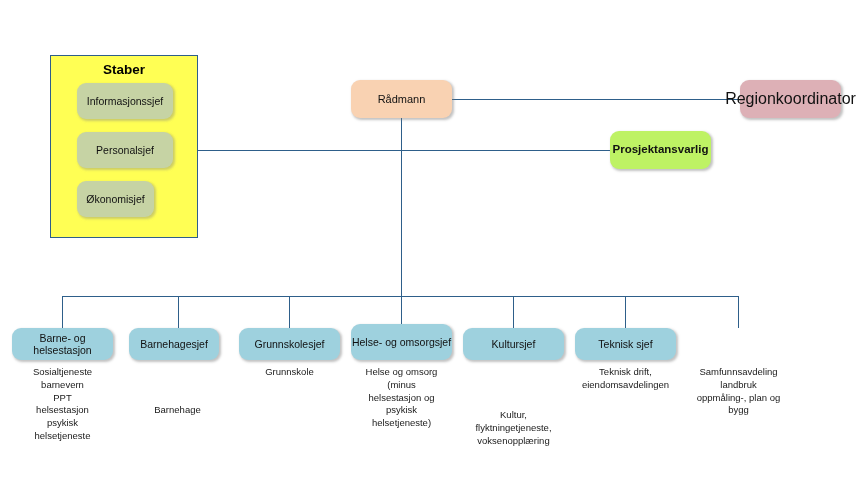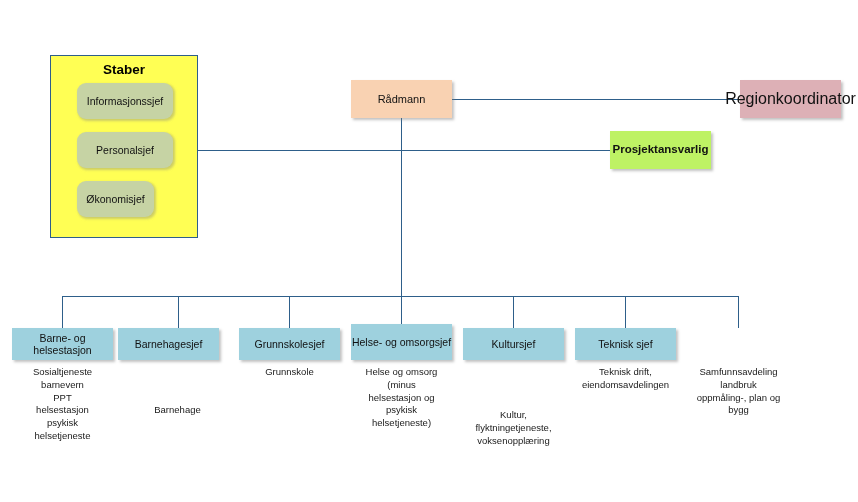--- a/index.html
+++ b/index.html
@@ -25,21 +25,21 @@
   .vline {
     position: absolute;
     width: 0;
     border-left: 1.6px solid #2e5f8a;
   }
 
   
   .node {
     position: absolute;
     box-sizing: border-box;
-    border-radius: 0;
+    border-radius: 9px;
     display: flex;
     align-items: center;
     justify-content: center;
     text-align: center;
     color: #111111;
     line-height: 1.18;
     box-shadow: 1.5px 1.5px 2.5px rgba(120,120,120,0.45);
   }
 
   .node-radmann {
@@ -154,21 +154,21 @@
   <div class="node node-dept" style="left:12px; top:328px; width:101px; height:32px;">
     <span>Barne- og helsestasjon</span>
   </div>
   <div class="dept-caption" style="left:7px; top:366px; width:111px;">Sosialtjeneste
 barnevern
 PPT
 helsestasjon
 psykisk
 helsetjeneste</div>
 
-  <div class="node node-dept" style="left:118px; top:328px; width:101px; height:32px;">
+  <div class="node node-dept" style="left:129px; top:328px; width:90px; height:32px;">
     <span>Barnehagesjef</span>
   </div>
   <div class="dept-caption" style="left:122px; top:366px; width:111px;margin-top:38px;">Barnehage</div>
 
   <div class="node node-dept" style="left:239px; top:328px; width:101px; height:32px;">
     <span>Grunnskolesjef</span>
   </div>
   <div class="dept-caption" style="left:234px; top:366px; width:111px;">Grunnskole</div>
 
   <div class="node node-dept" style="left:351px; top:324px; width:101px; height:36px;">

